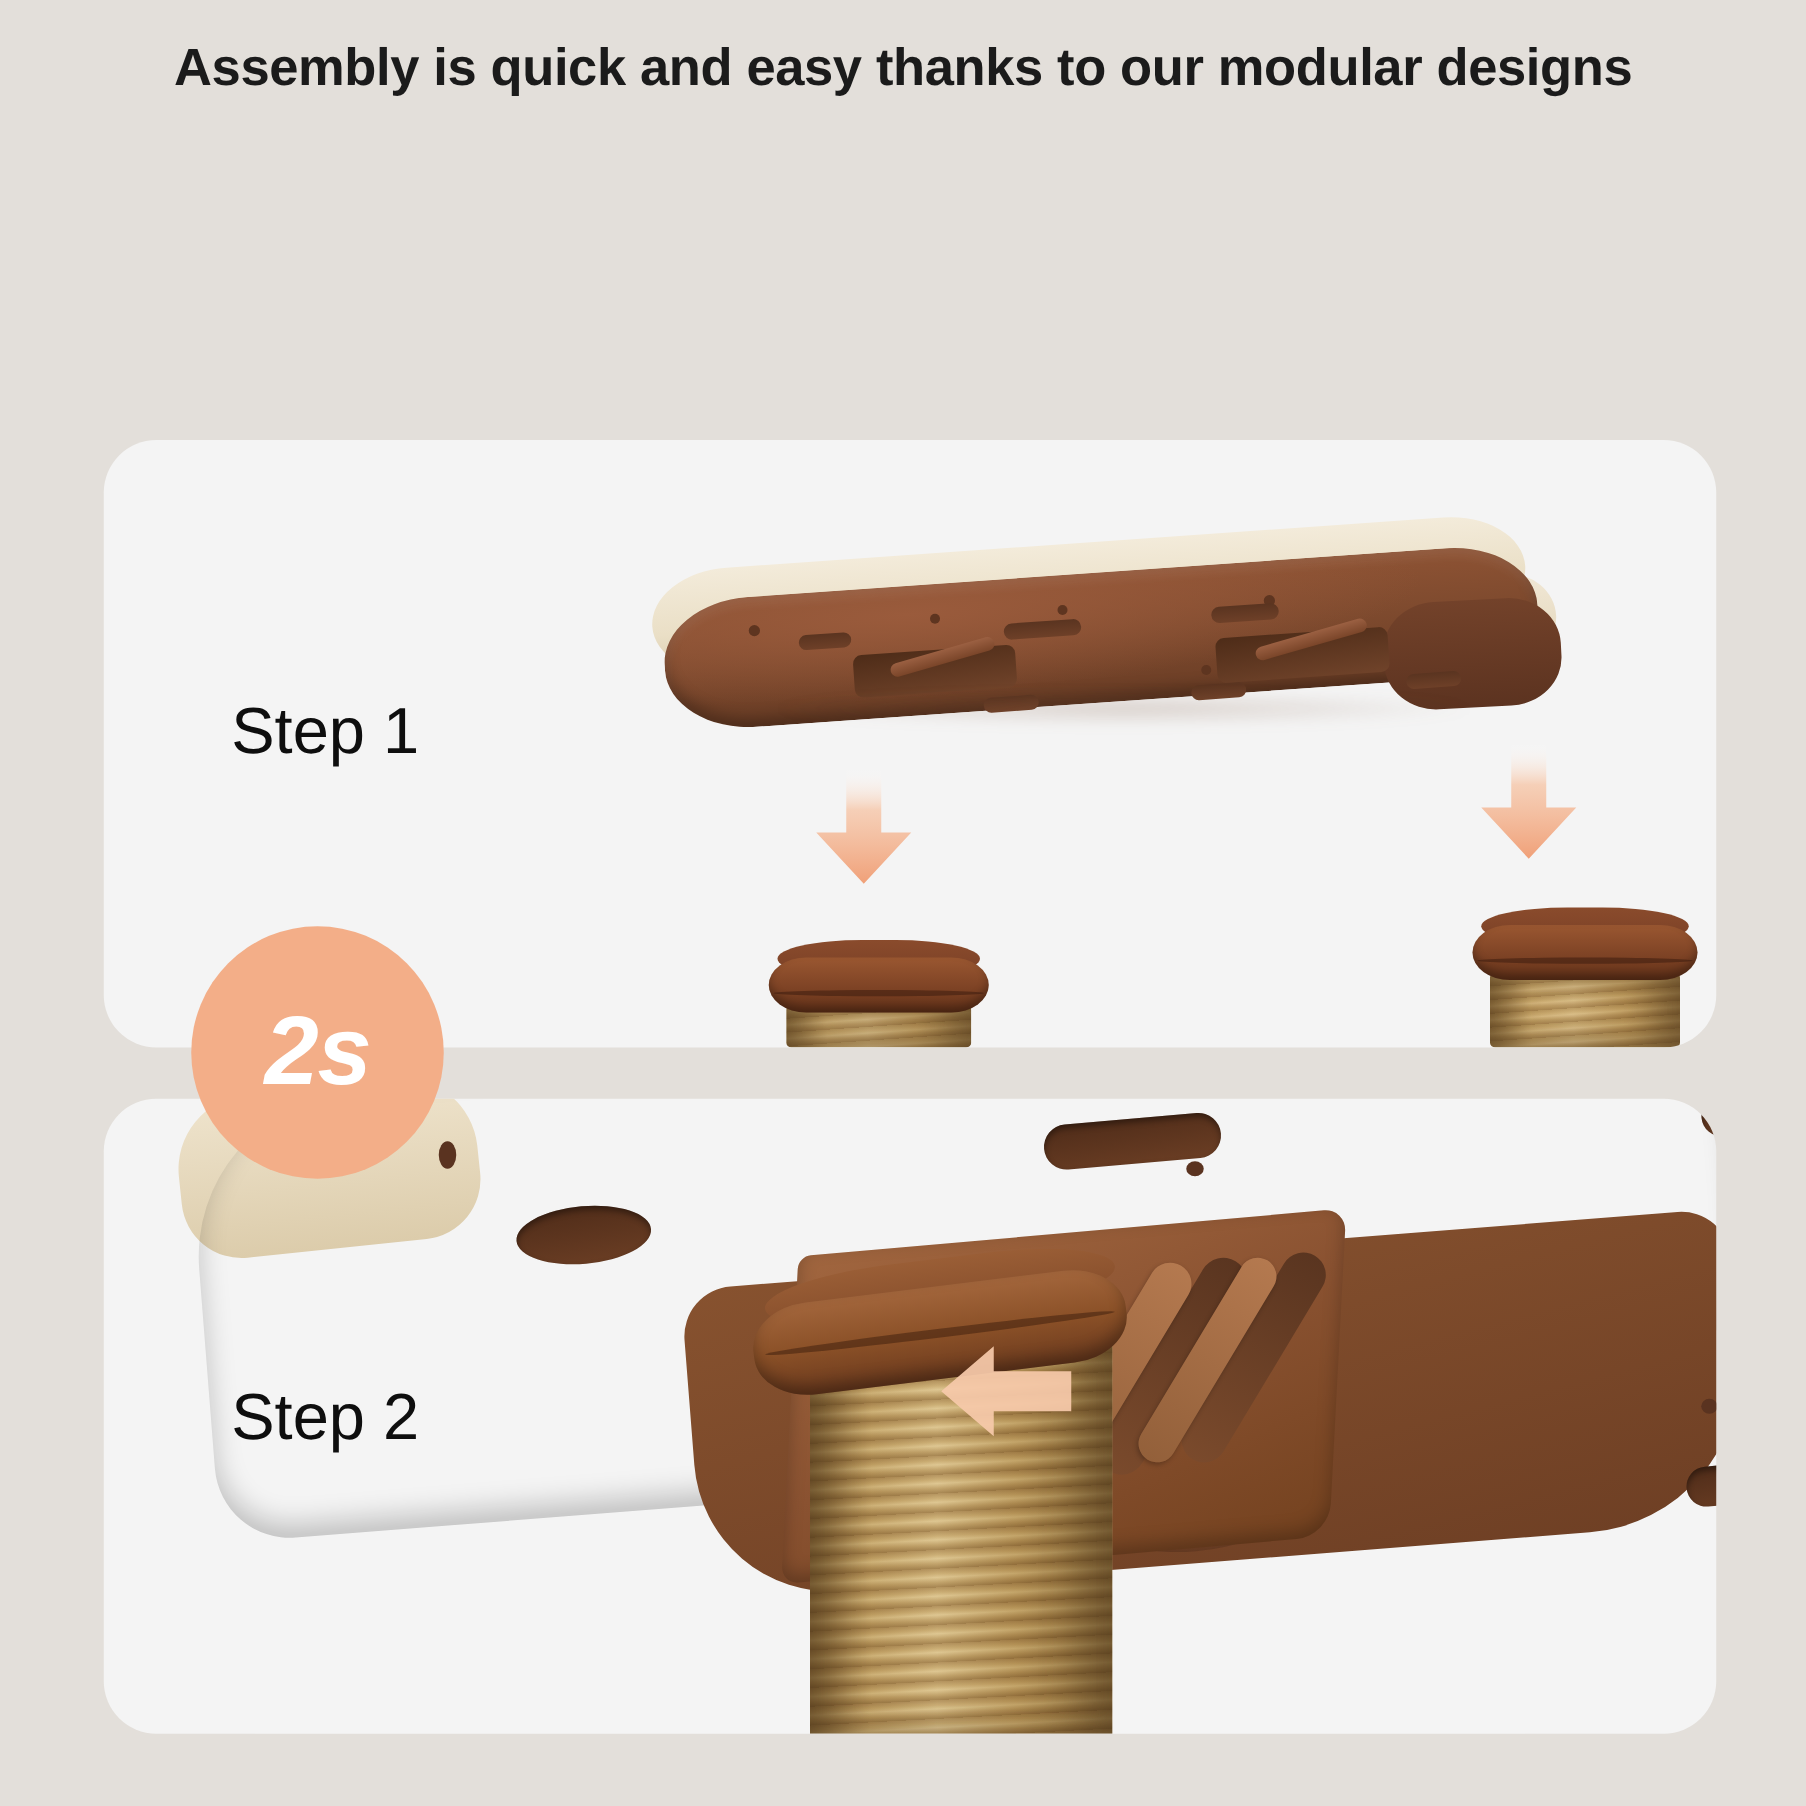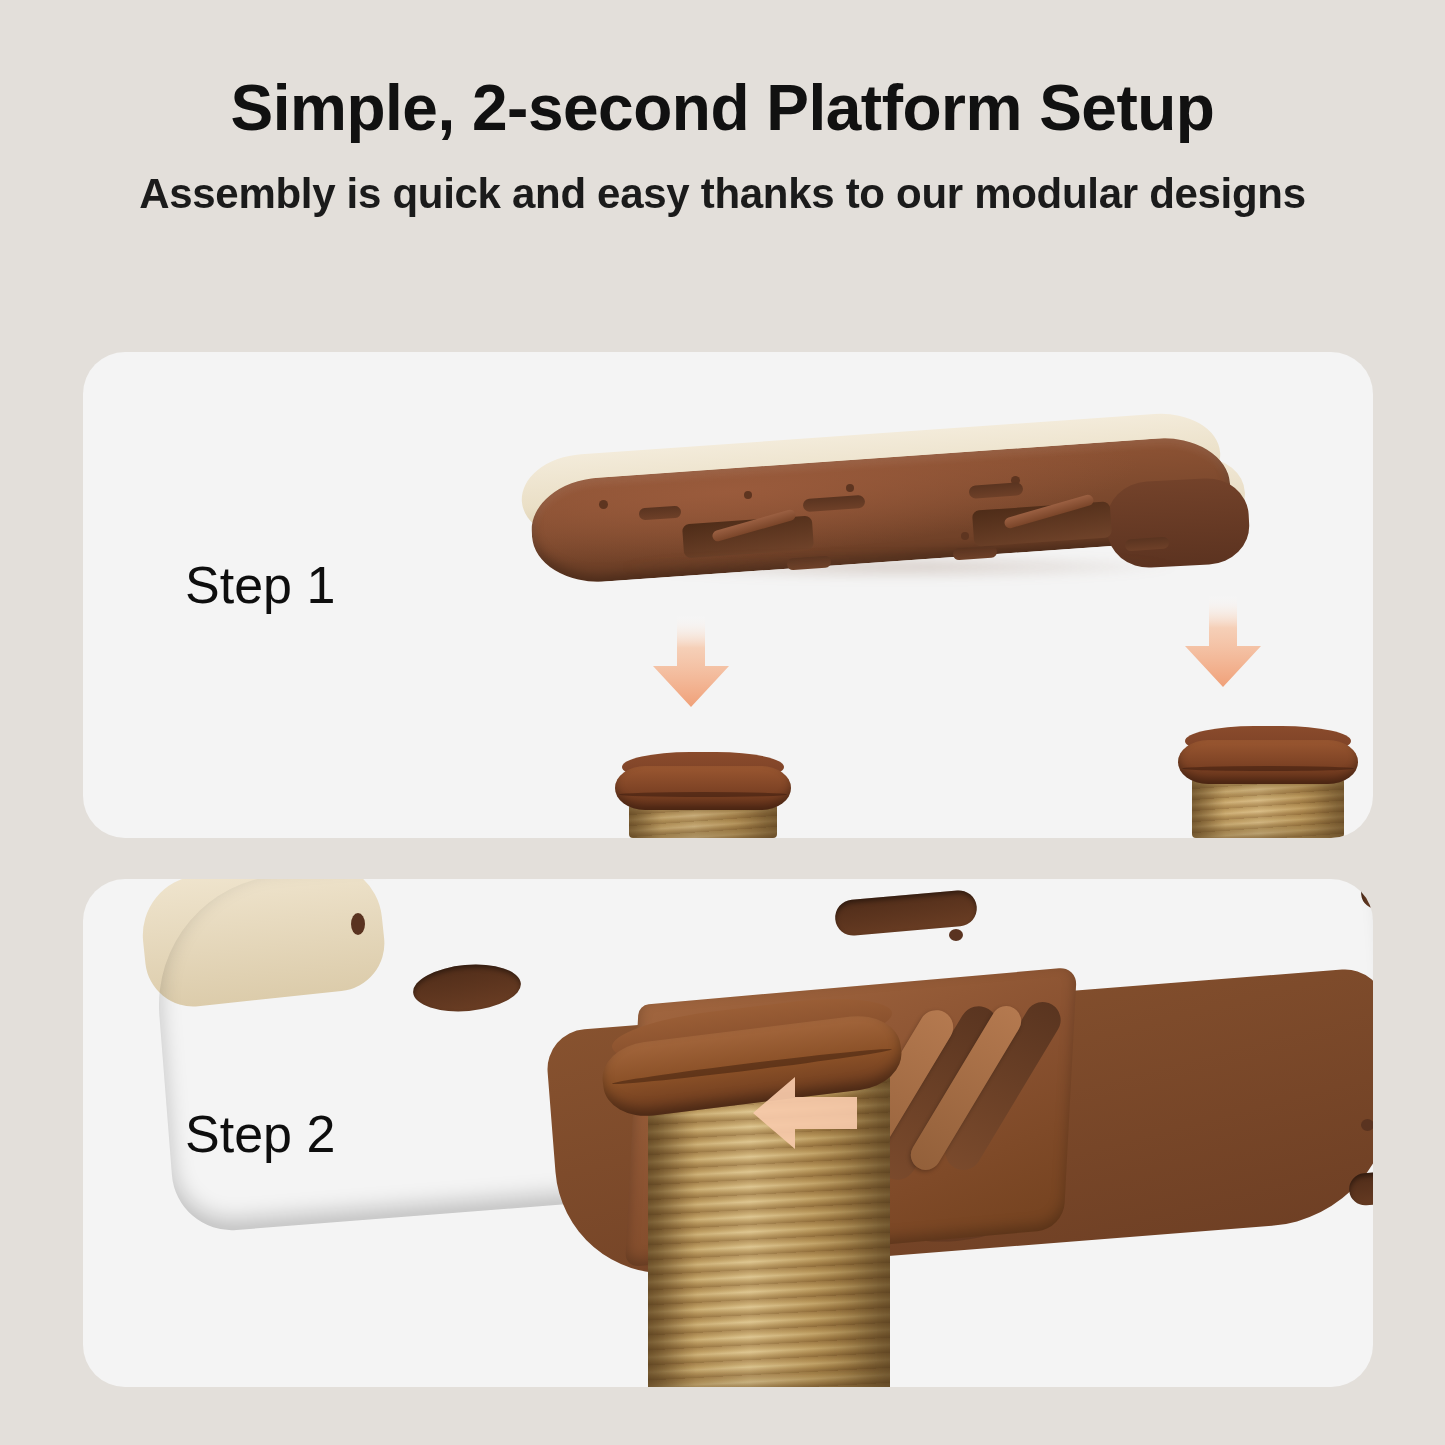--- a/index.html
+++ b/index.html
@@ -210,21 +210,20 @@
     border-radius:6px 6px 0 0;
     box-shadow:inset 18px 0 28px rgba(85,65,38,.4), inset -22px 0 34px rgba(85,65,38,.45);
   }
 </style>
 </head>
 <body>
 
 <div id="root">
 
   <div class="header">
-    <div class="title">Simple, 2-second Platform Setup</div>
     <div class="subtitle">Assembly is quick and easy thanks to our modular designs</div>
   </div>
 
   <div class="card" id="card-step1">
 
     <div class="art1">
 
       <div class="plat1">
         <div class="cream"></div>
         <div class="cream2"></div>
@@ -339,14 +338,17 @@
       </div>
 
       <div id="post-big">
         <div class="rope-big"></div>
       </div>
     </div>
 
     <div class="step-label" id="step2-label">Step 2</div>
   </div>
 
+  <div id="badge-2s">
+    <span class="badge-text">2s</span>
+  </div>
 
 </div>
 
 </body></html>

